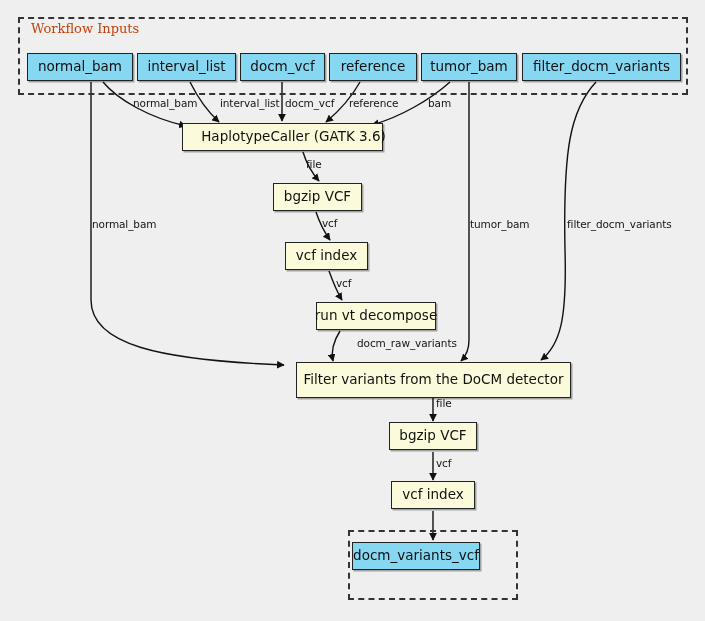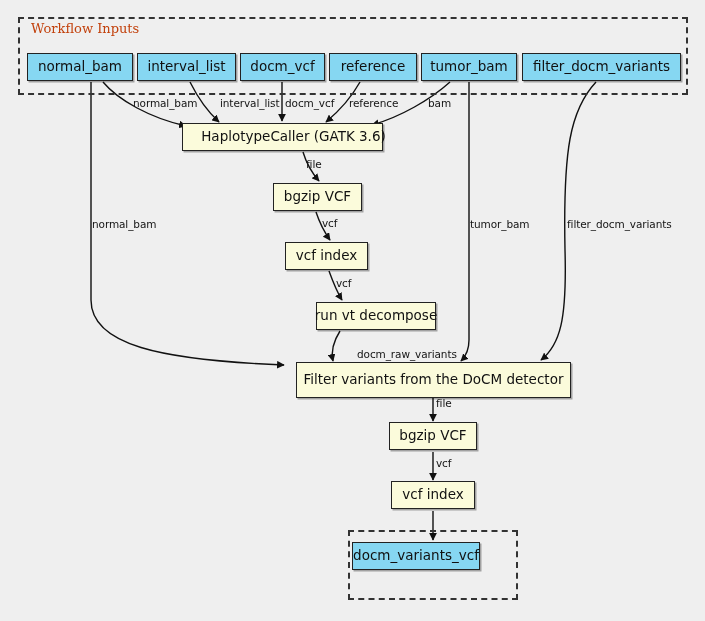--- a/index.html
+++ b/index.html
@@ -148,21 +148,21 @@
 
   <div class="elabel" style="left:133px; top:97px;">normal_bam</div>
   <div class="elabel" style="left:220px; top:97px;">interval_list</div>
   <div class="elabel" style="left:285px; top:97px;">docm_vcf</div>
   <div class="elabel" style="left:349px; top:97px;">reference</div>
   <div class="elabel" style="left:428px; top:97px;text-align:right;">bam</div>
 
   <div class="elabel" style="left:306px; top:158px;">file</div>
   <div class="elabel" style="left:322px; top:217px;">vcf</div>
   <div class="elabel" style="left:336px; top:277px;">vcf</div>
-  <div class="elabel" style="left:357px; top:348px;text-align:right;">docm_raw_variants</div>
+  <div class="elabel" style="left:357px; top:337px;text-align:right;">docm_raw_variants</div>
 
   <div class="elabel" style="left:92px; top:218px;">normal_bam</div>
   <div class="elabel" style="left:470px; top:218px;">tumor_bam</div>
   <div class="elabel" style="left:567px; top:218px;">filter_docm_variants</div>
 
   <div class="elabel" style="left:436px; top:397px;">file</div>
   <div class="elabel" style="left:436px; top:457px;">vcf</div>
 
 </div>
 

